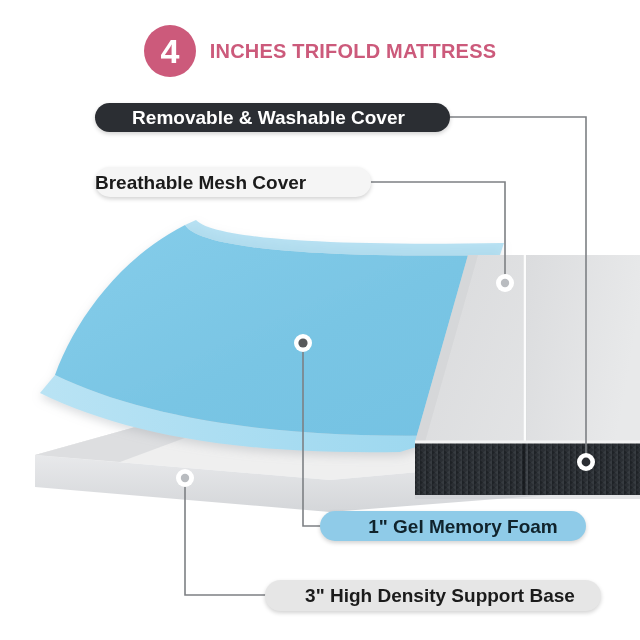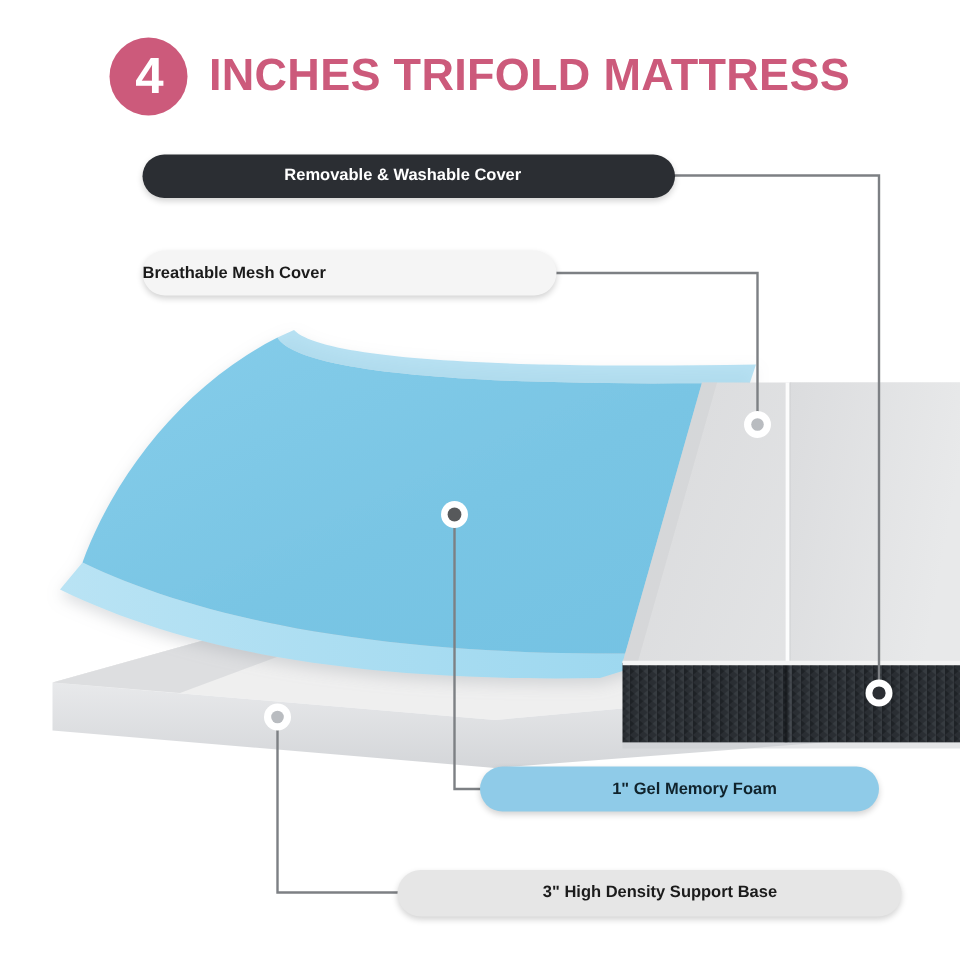--- a/index.html
+++ b/index.html
@@ -37,21 +37,21 @@
     align-items: center;
     justify-content: center;
     font-size: 34px;
     font-weight: bold;
     line-height: 1;
     letter-spacing: -0.5px;
     flex: 0 0 auto;
   }
   #header-title {
     color: var(--brand, #cc5a7b);
-    font-size: 30px;
+    font-size: 20px;
     font-weight: bold;
     letter-spacing: 0.2px;
     white-space: nowrap;
     line-height: 1;
   }
 
   
   #illustration {
     position: absolute;
     left: 0; top: 0;
@@ -59,21 +59,21 @@
     height: 640px;
   }
 
   
   .callout {
     position: absolute;
     display: flex;
     align-items: center;
     box-sizing: border-box;
     border-radius: 16px;
-    font-size: 11px;
+    font-size: 19px;
     font-weight: bold;
     white-space: nowrap;
     line-height: 1;
     box-shadow: 0 2px 4px rgba(0,0,0,0.18);
   }
   .callout.dark {
     background: #2b2e33;
     color: #ffffff;
   }
   .callout.light {

